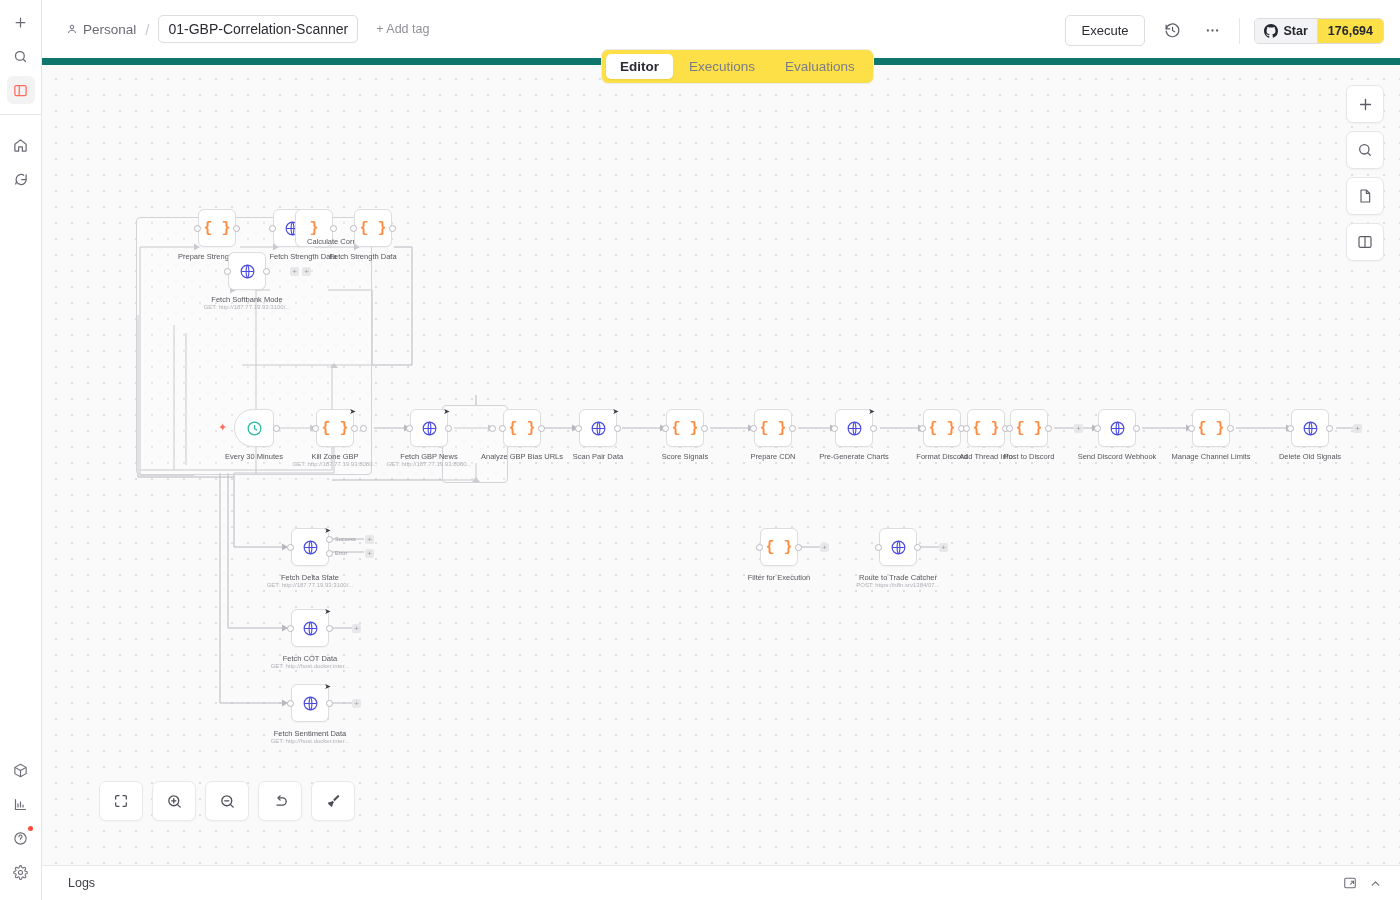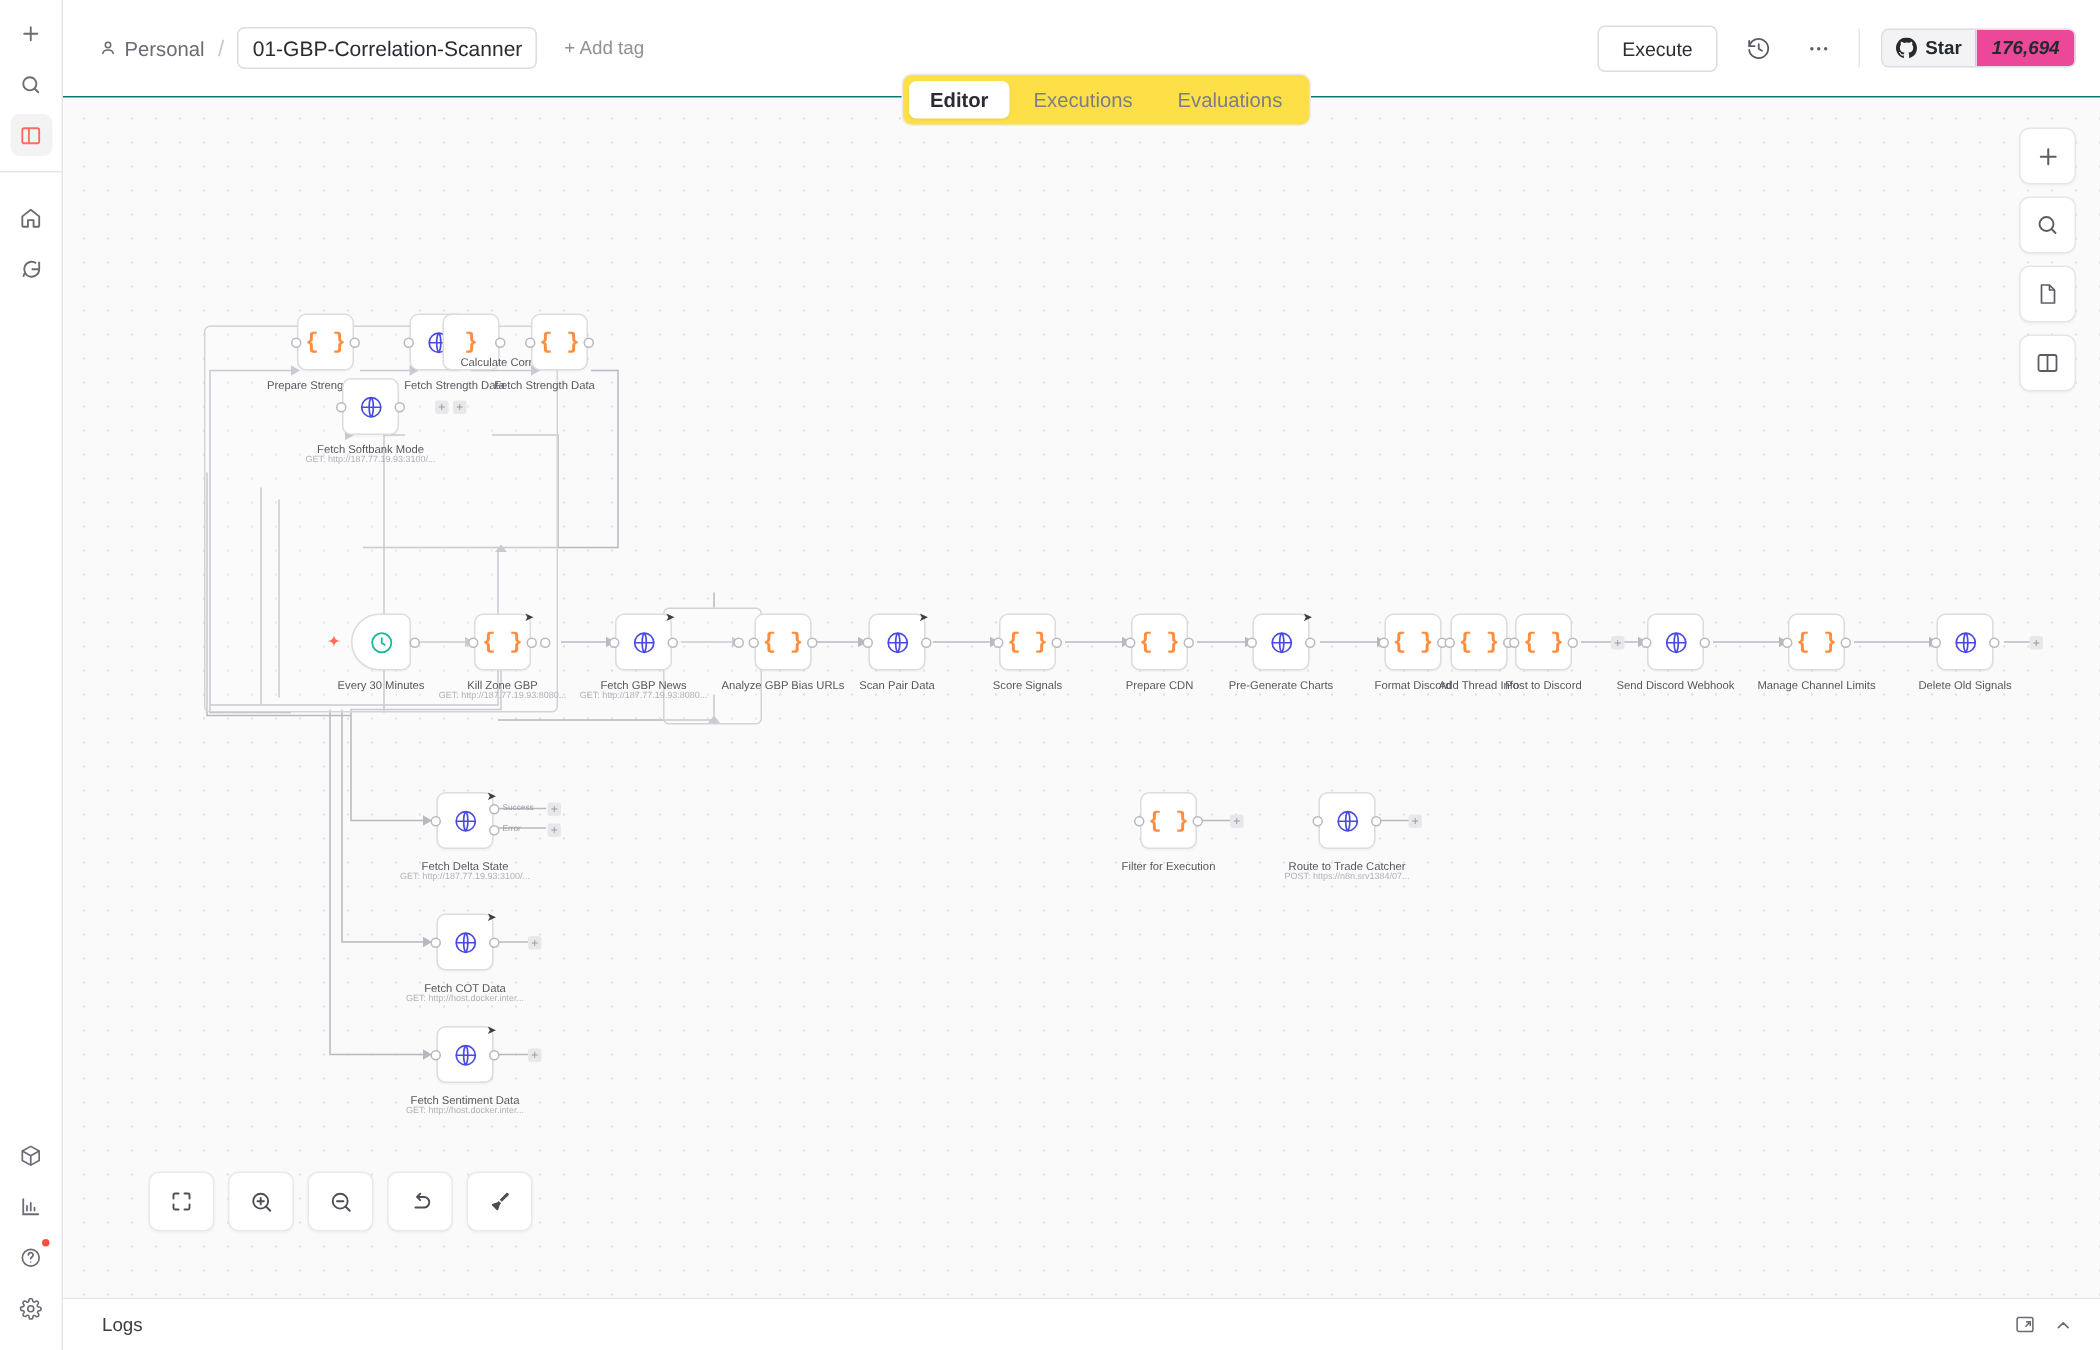--- a/index.html
+++ b/index.html
@@ -29,22 +29,22 @@
   .rail-mid { flex: 1; }
   .rail-bot { padding-bottom: 14px; display:flex; flex-direction:column; gap:6px; width:100%; align-items:center;}
   .dot-badge {
     position: absolute; top: 2px; right: 2px;
     width: 5px; height: 5px; border-radius: 50%; background: #ff4d3d;
   }
 
   
   .header {
     position: absolute; left: 42px; top: 0; width: 1358px; height: 65px;
-    background: #fff; border-bottom: 1px solid #0f766e;
-    display: flex; align-items: center; padding: 0 16px 0 24px; z-index: 35;
+    background: #fff; border-bottom: 7px solid #0f766e;
+    display: flex; align-items: flex-start; padding: 15px 16px 0 24px; z-index: 35;
   }
   .crumb { display: flex; align-items: center; gap: 6px; }
   .crumb-person { display:flex; align-items:center; gap:5px; color:#6b6b75; font-size:13.5px; }
   .crumb-sep { color: #c9c9cf; font-size: 15px; margin: 0 3px; }
   .wf-name {
     font-size: 14px; color: #2b2b33; padding: 5px 9px;
     border: 1px solid #dcdce1; border-radius: 5px; background: #fff;
     white-space: nowrap;
   }
   .add-tag { font-size: 12.5px; color: #909099; margin-left: 12px; cursor: pointer; }
@@ -59,23 +59,23 @@
   .gh {
     display: flex; align-items: center; border: 1px solid #dcdce1;
     border-radius: 5px; overflow: hidden; height: 26px;
   }
   .gh-star {
     display:flex; align-items:center; gap:5px;
     background: #f3f3f5; padding: 0 9px; height: 100%;
     font-size: 12.5px; color: #24292f; font-weight: 600; cursor: pointer;
   }
   .gh-count {
-    background:#ec4899; padding: 0 10px; height:100%;
+    background:#fde047; padding: 0 10px; height:100%;
     display:flex; align-items:center; font-size:12.5px; color:#24292f;
-    border-left: 1px solid #dcdce1; font-weight:600;font-style:italic;
+    border-left: 1px solid #dcdce1; font-weight:600;
   }
 
   
   .tabs {
     position: absolute; left: 601px; top: 49px;
     display: flex; gap: 2px; background: #fde047;
     border: 1px solid #ebebed; border-radius: 7px; padding: 4px; z-index: 36;
   }
   .tab { font-size: 13.5px; padding: 5px 14px; border-radius: 5px; color: #7d7d87; cursor: pointer; }
   .tab.active { background: #fff; color: #2b2b33; font-weight: 600; box-shadow: 0 1px 2px rgba(0,0,0,.07); }

